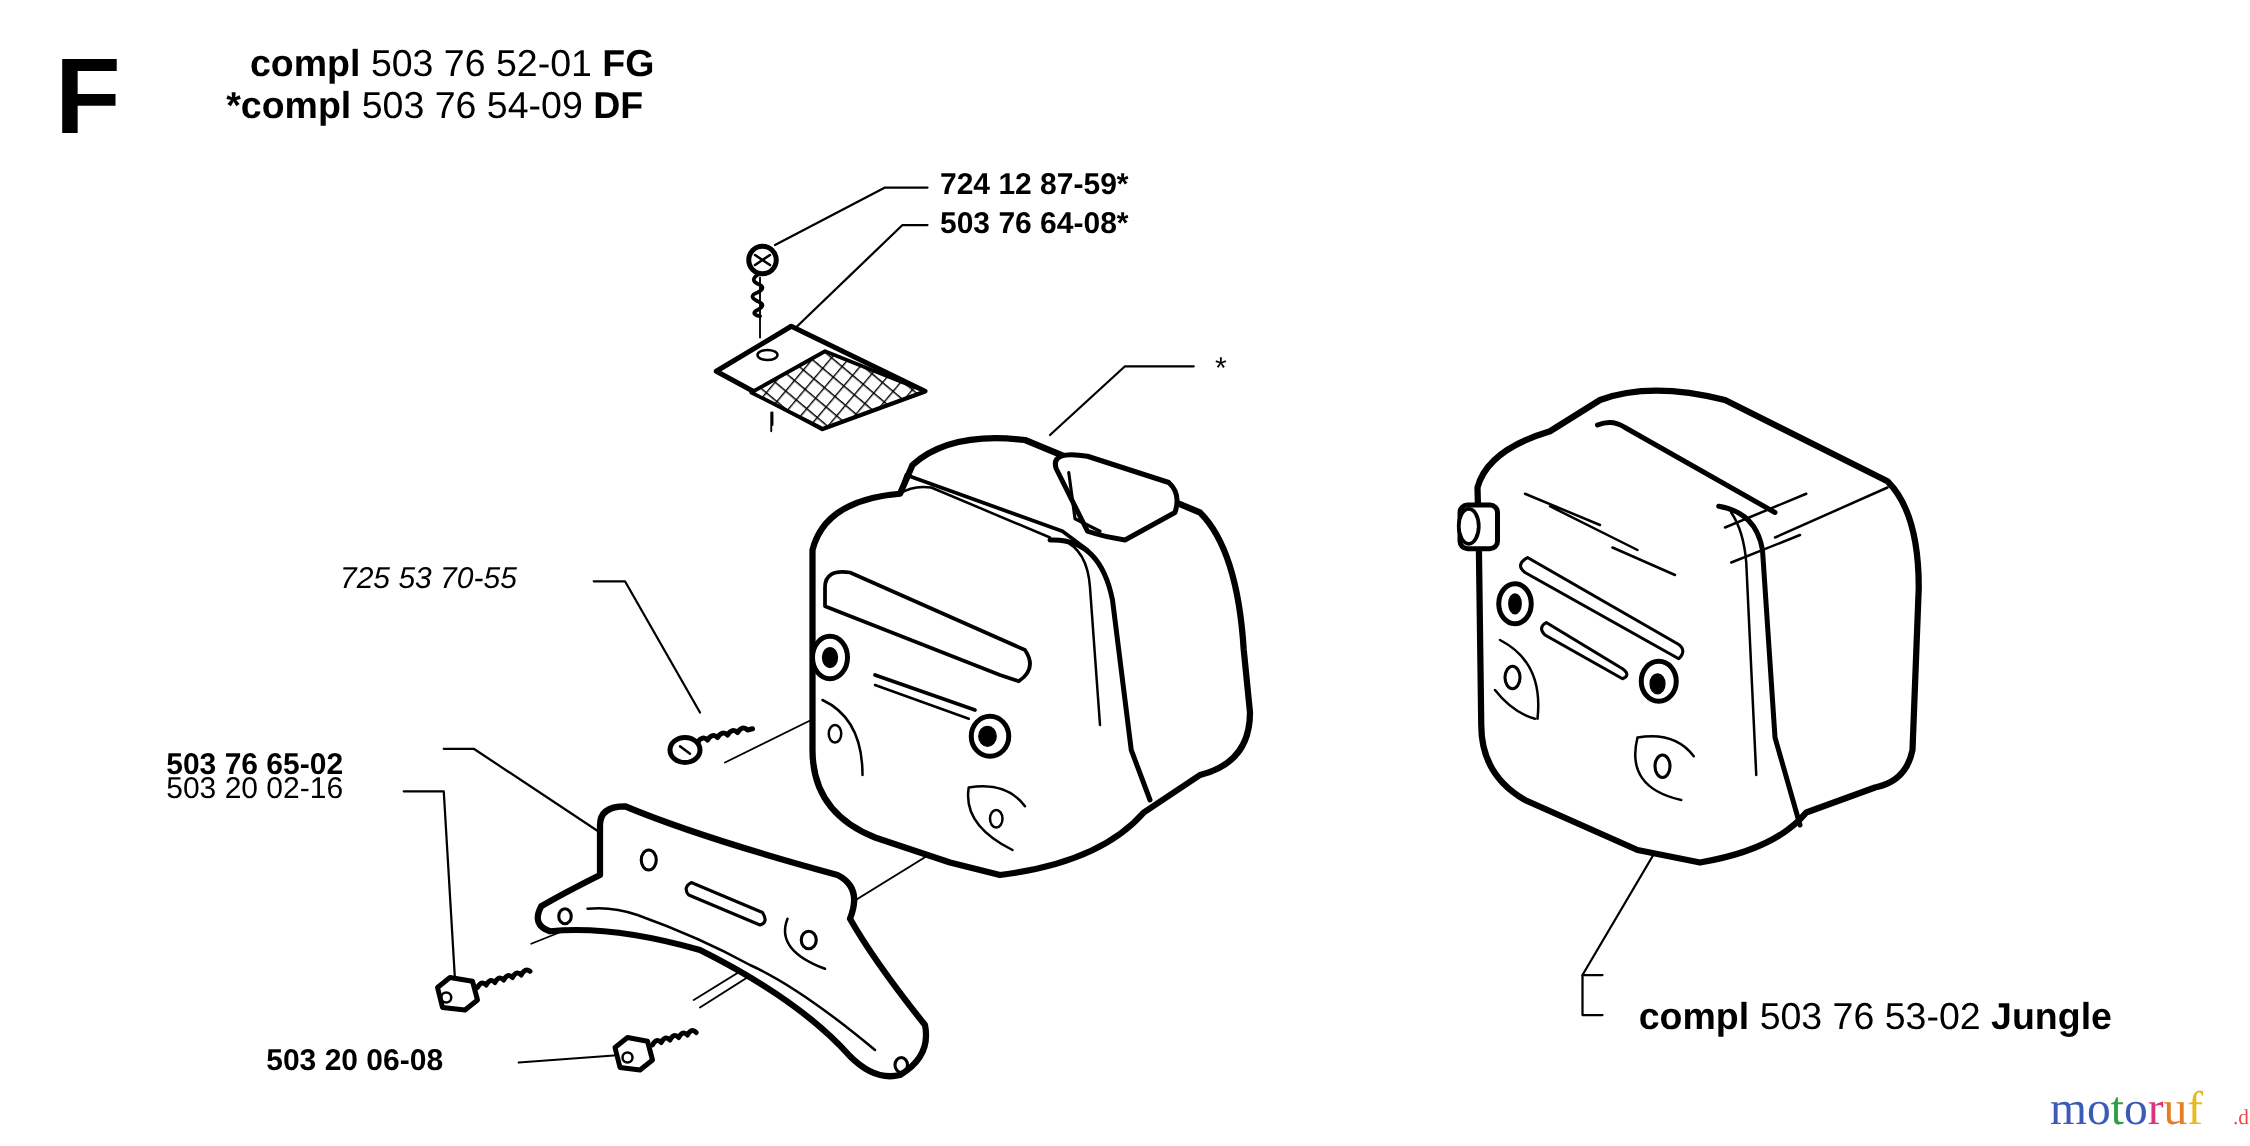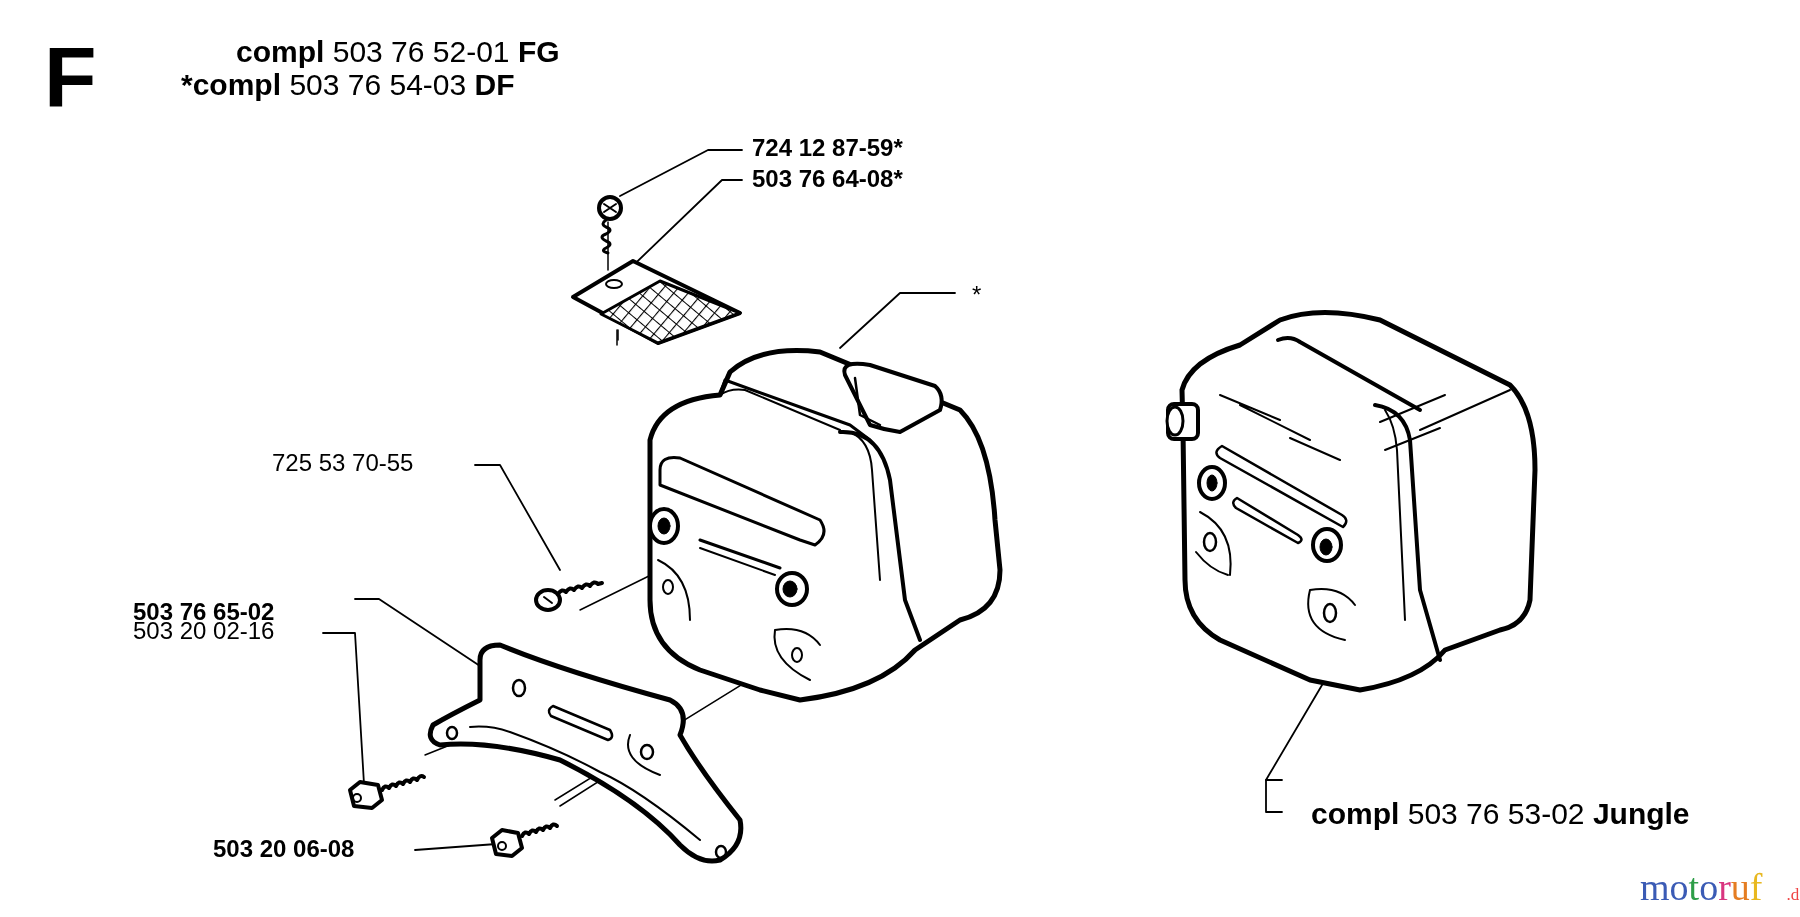--- a/index.html
+++ b/index.html
@@ -125,35 +125,35 @@
 
     <g>
       <path d="M492 838 L502 830 L518 833 L522 848 L512 856 L496 854 Z" fill="#fff" stroke-width="4"></path>
       <circle cx="502" cy="846" r="4" stroke-width="2"></circle>
       <path d="M522 836 q3 -6 7 -2 q3 -6 7 -2 q3 -6 7 -2 q3 -6 7 -2 q3 -6 7 -2" stroke-width="4"></path>
     </g>
   </svg>
 
   <div class="section-letter">F</div>
 
-  <div class="lbl hdr" style="left:200px; top:37px;margin-left:36px;">
+  <div class="lbl hdr" style="left:200px; top:37px;">
     <span class="b">compl</span>
     <span>503 76 52-01</span>
     <span class="b">FG</span>
   </div>
   <div class="lbl hdr" style="left:181px; top:70px;">
     <span class="b">*compl</span>
-    <span>503 76 54-03</span>
+    <span>503 76 54-09</span>
     <span class="b">DF</span>
   </div>
 
   <div class="lbl pn b" style="left:752px; top:136px;">724 12 87-59*</div>
   <div class="lbl pn b" style="left:752px; top:167px;">503 76 64-08*</div>
   <div class="lbl pn" style="left:972px; top:283px;">*</div>
-  <div class="lbl pn" style="left:272px; top:451px;">725 53 70-55</div>
+  <div class="lbl pn" style="left:272px; top:451px;font-style:italic;">725 53 70-55</div>
   <div class="lbl pn b" style="left:133px; top:600px;">503 76 65-02</div>
   <div class="lbl pn" style="left:133px; top:619px;">503 20 02-16</div>
   <div class="lbl pn b" style="left:213px; top:837px;">503 20 06-08</div>
 
   <div class="lbl hdr" style="left:1311px; top:799px;">
     <span class="b">compl</span>
     <span>503 76 53-02</span>
     <span class="b">Jungle</span>
   </div>
 

